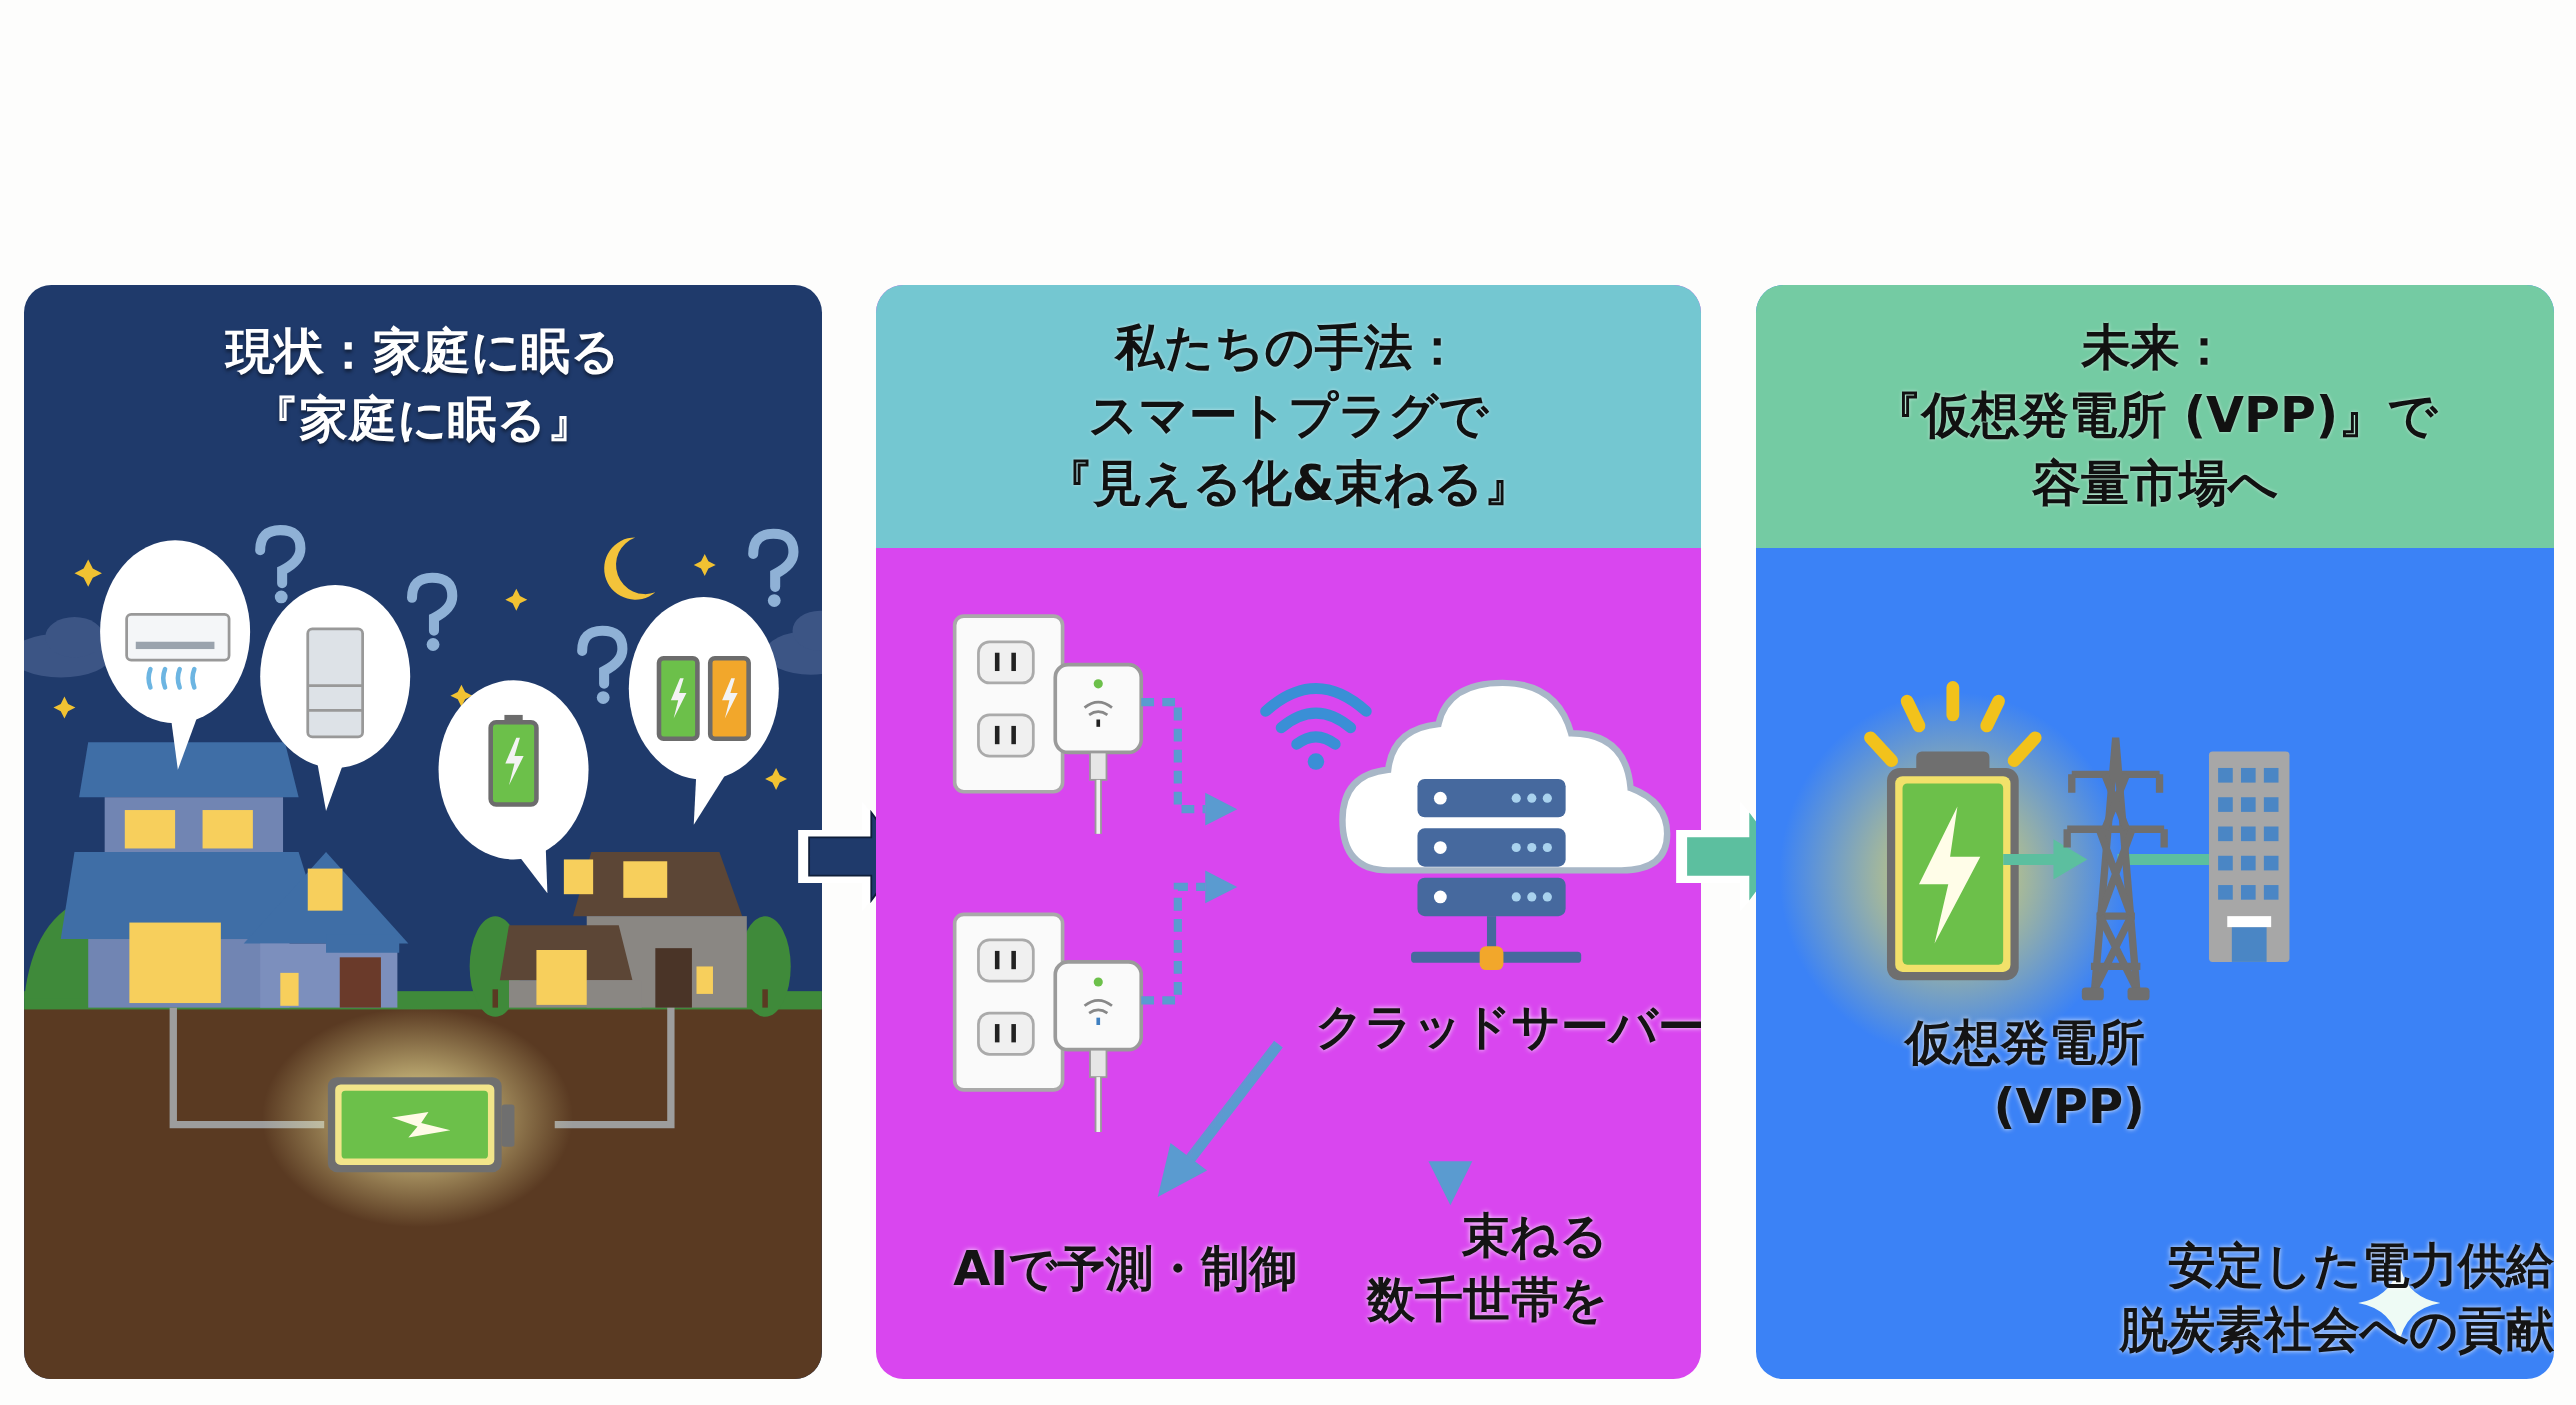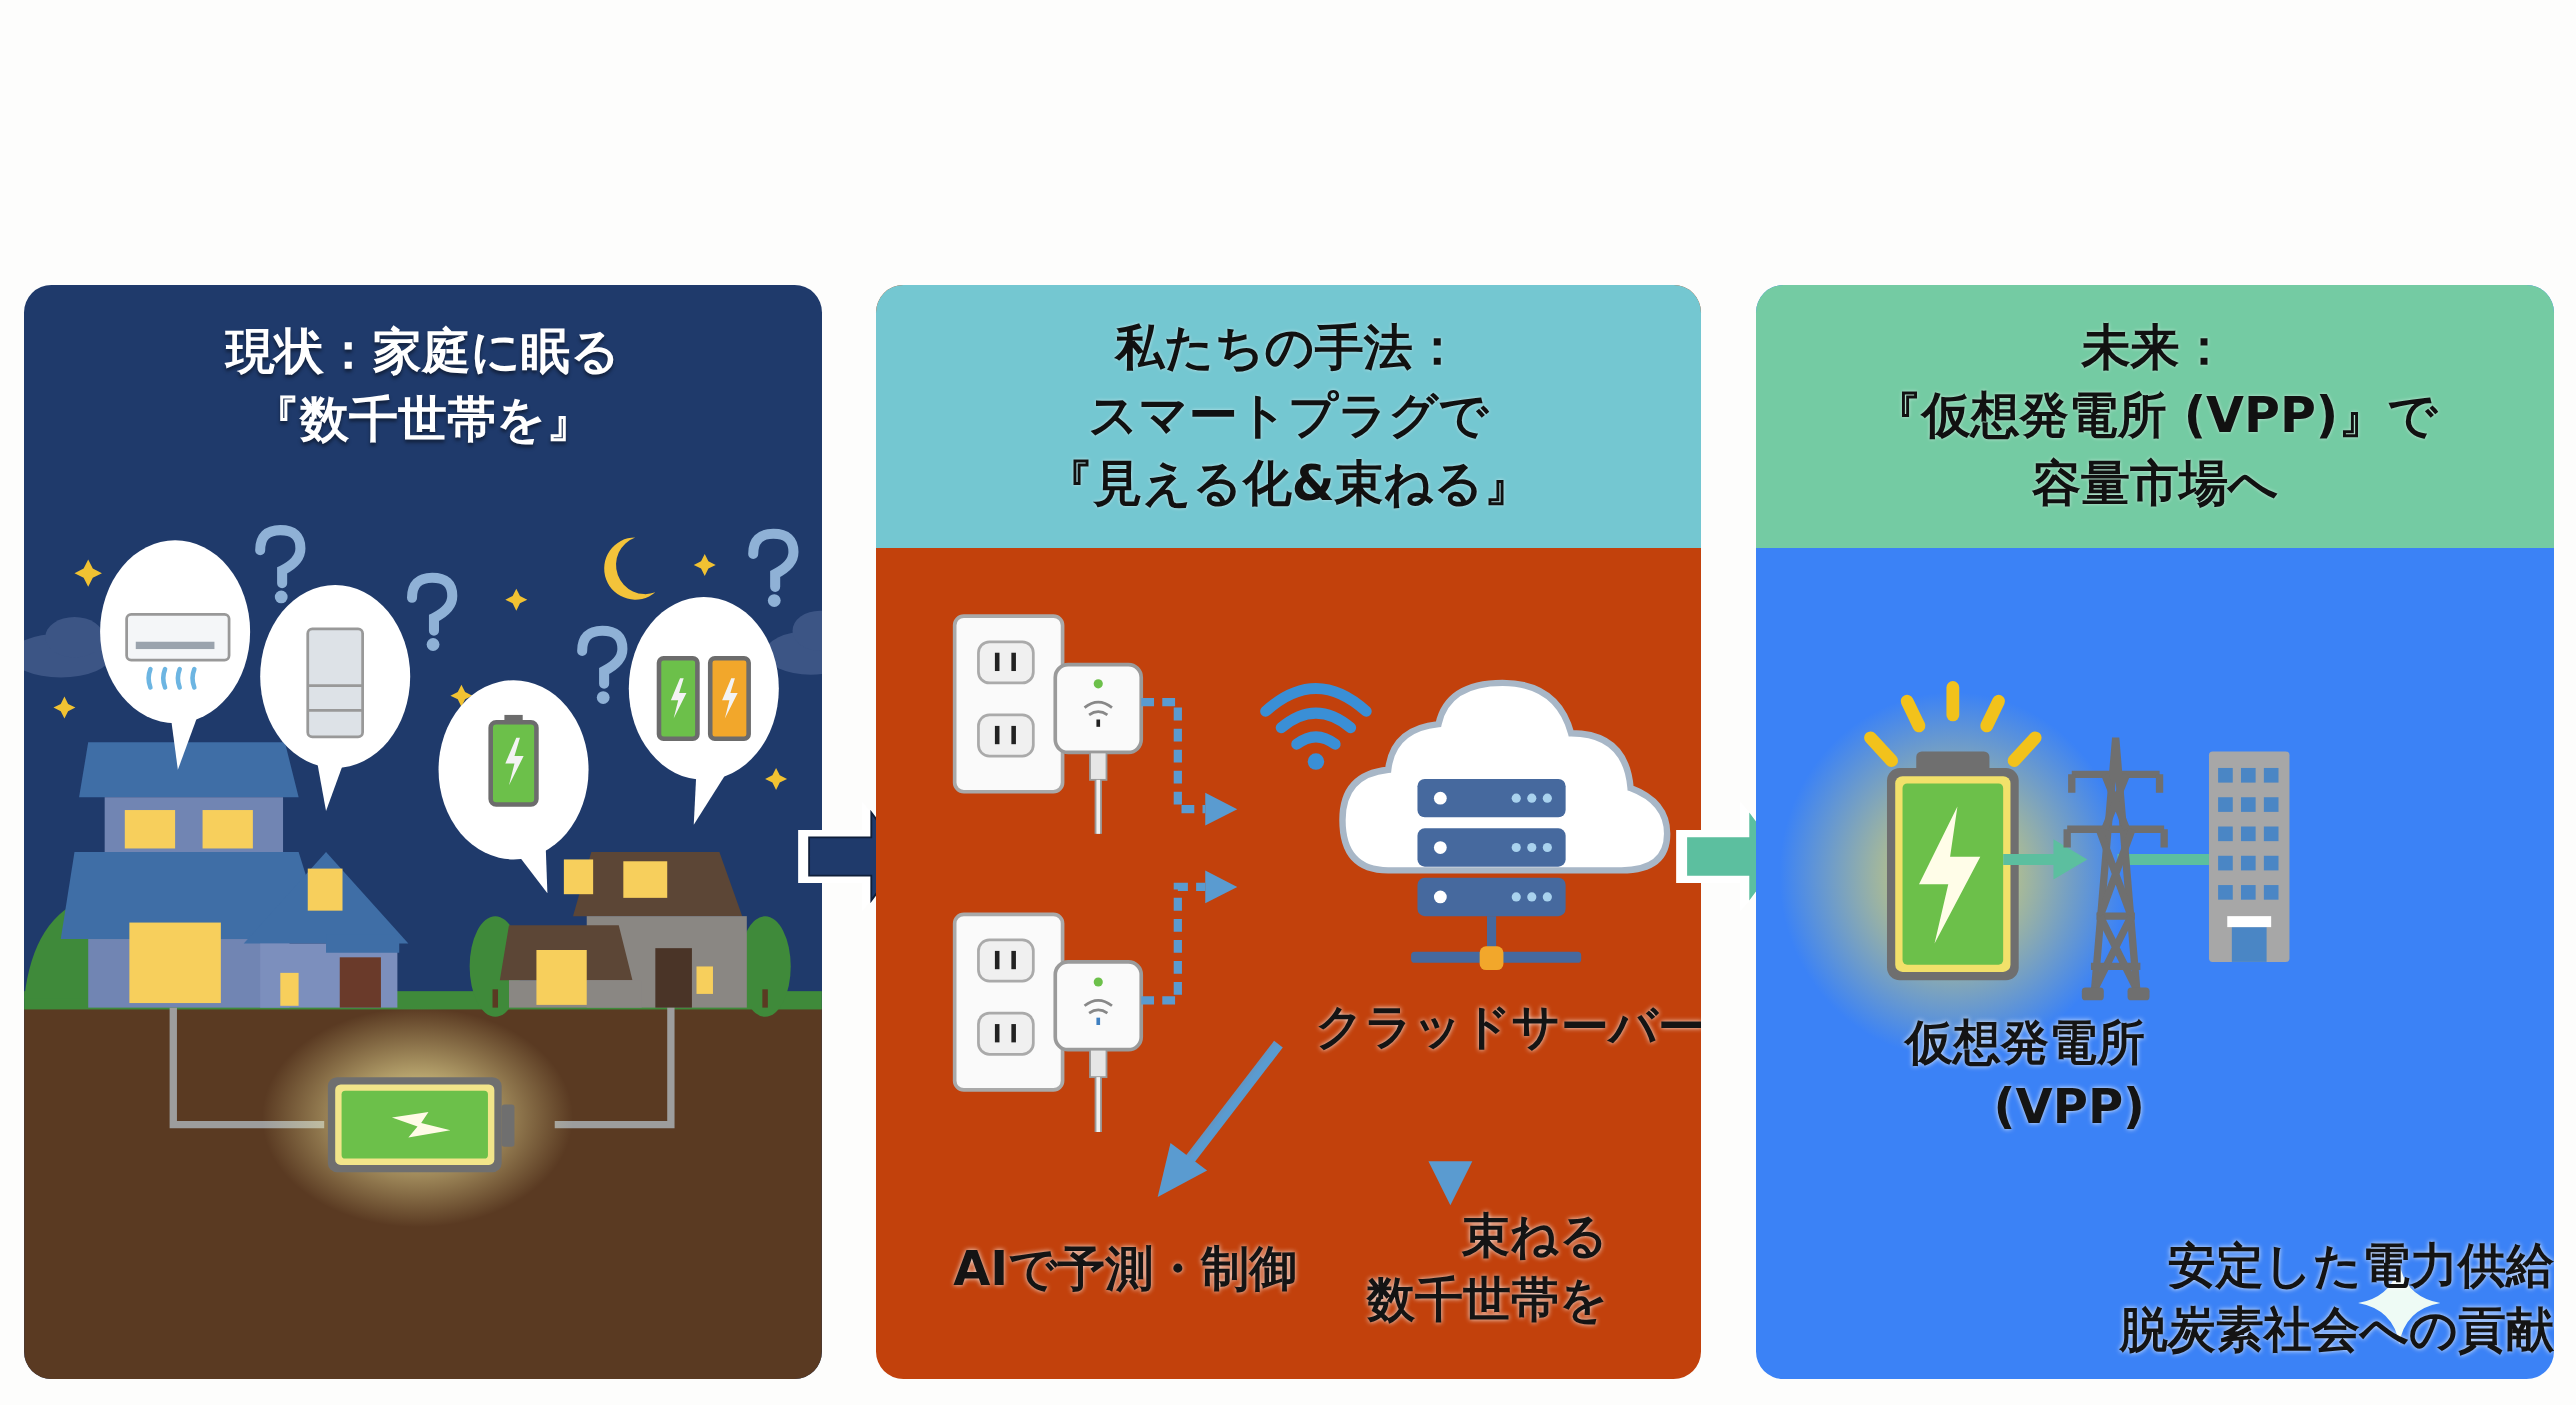--- a/index.html
+++ b/index.html
@@ -2,21 +2,21 @@
 <html style="font-size:14.6px"><head>
 <meta charset="utf-8">
 <style>
   html, body { margin:0; padding:0; }
   body {
     width:2576px; height:1405px; background:#fdfdfc; position:relative; overflow:hidden;
     font-family:"DejaVu Sans","Liberation Sans",sans-serif; font-weight:bold;
   }
   .panel { position:absolute; top:285px; height:1094px; border-radius:27.4px; overflow:hidden; }
   #p1 { left:24px; width:798px; background:#1f3a6b; }
-  #p2 { left:876px; width:825px; background:#c2410c; }
+  #p2 { left:876px; width:825px; background:#d946ef; }
   #p3 { left:1756px; width:798px; background:#3b82f6; }
   .hdr { position:absolute; left:0; top:0; width:100%; height:263px; }
   #p2 .hdr { background:#74c7d1; }
   #p3 .hdr { background:#74cba3; }
   .title { position:absolute; left:0; width:100%; text-align:center; font-size:49px; line-height:68px; }
   #p1 .title { top:33px; color:#fff; text-shadow:0 2.7px 3.7px rgba(0,0,0,.45); }
   #p2 .title, #p3 .title { top:29px; color:#111; text-shadow:0 0 3.7px rgba(255,255,255,.6); }
   .title div { white-space:nowrap; }
   .lbl { position:absolute; text-align:right; white-space:nowrap; font-size:48px; line-height:64px; color:#141414; text-shadow:0 0 5.5px rgba(255,255,255,.9); }
   #p1 .lbl { color:#fff; text-shadow:0 2.7px 4.6px rgba(0,0,0,.6); }
@@ -153,21 +153,21 @@
     <g>
       <rect x="332" y="866" width="190" height="104" rx="10" fill="#6f6f6f"></rect>
       <rect x="340" y="874" width="174" height="88" rx="6" fill="#f2e58a"></rect>
       <rect x="347" y="881" width="160" height="74" rx="4" fill="#6cc04a"></rect>
       <rect x="522" y="896" width="14" height="46" rx="3" fill="#6f6f6f"></rect>
       <path d="M402 910 l40 -6 -8 12 32 8 -46 8 10 -12z" fill="#fffbe6"></path>
     </g>
   </svg>
   <div class="title">
     <div>現状：家庭に眠る</div>
-    <div>『数千世帯を』</div>
+    <div>『家庭に眠る』</div>
   </div>
 </div>
 
 <svg class="arrow" style="left:789px;top:796px;" width="128" height="121" viewBox="0 0 140 132">
   <path d="M10 37 H80 V6 L134 66 L80 126 V95 H10z" fill="#fff"></path>
   <path d="M22 45 H90 V18 L126 66 L90 114 V87 H22z" fill="#1f3a6b" stroke="#0f1f3a" stroke-width="2"></path>
 </svg>
 
 <div class="panel" id="p2">
   <div class="hdr"></div>

